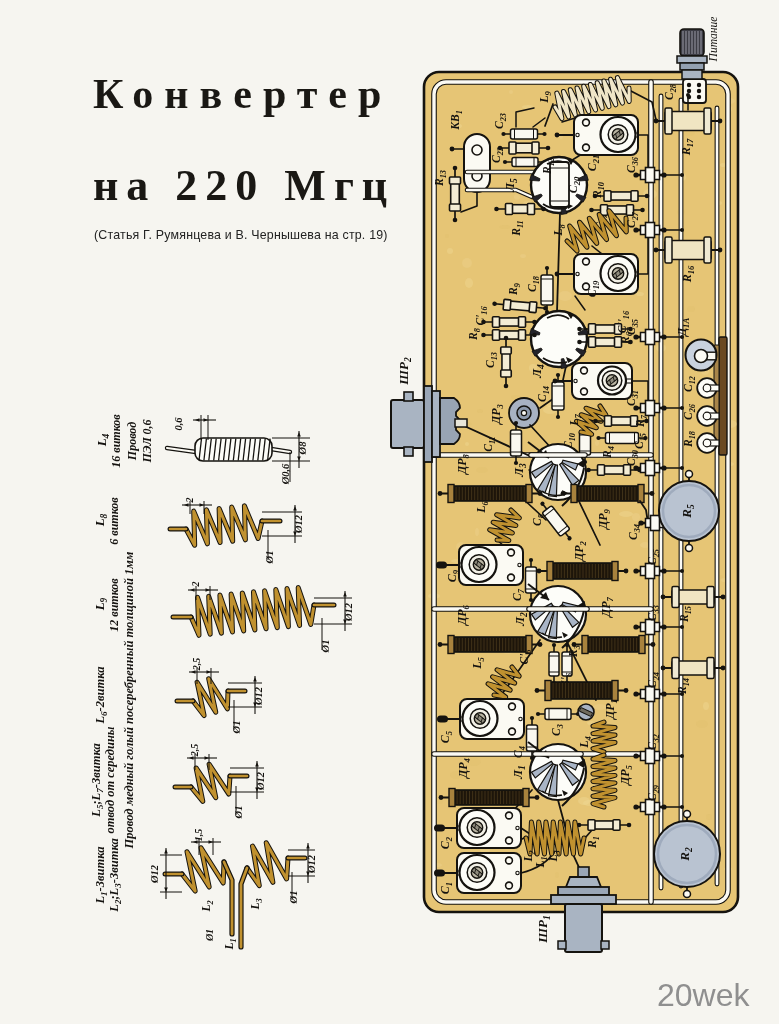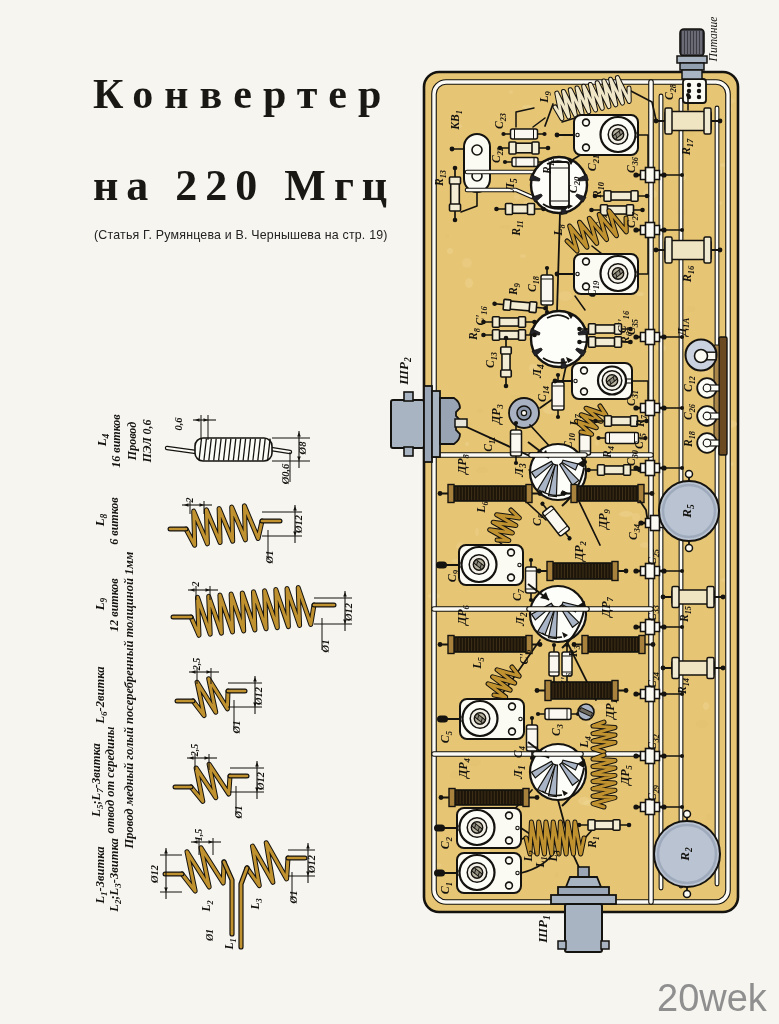--- a/index.html
+++ b/index.html
@@ -3,21 +3,21 @@
 <style>
 html,body {margin:0;padding:0;background:#f6f5f0;width:779px;height:1024px;overflow:hidden;}
 #page {position:relative;width:779px;height:1024px;background:#f6f5f0;}
 .title {position:absolute;font-family:"Liberation Serif",serif;font-weight:bold;color:#1a1814;}
 </style></head>
 <body>
 <div id="page">
 <div class="title" style="left:93px;top:70px;font-size:42px;letter-spacing:11px;">Конвертер</div>
 <div class="title" style="left:93px;top:160px;font-size:44px;letter-spacing:8px;">на 220 Мгц</div>
 <div style="position:absolute;left:94px;top:228px;font-family:'Liberation Sans',sans-serif;font-size:12.4px;color:#222;letter-spacing:0.2px;text-align:right;">(Статья Г. Румянцева и В. Чернышева на стр. 19)</div>
-<div style="position:absolute;left:657px;top:977px;font-family:'Liberation Sans',sans-serif;font-size:38px;color:#8f8f8f;">20wek</div>
+<div style="position:absolute;left:657px;top:977px;font-family:'Liberation Sans',sans-serif;font-size:32px;color:#8f8f8f;">20wek</div>
 <svg width="779" height="1024" viewBox="0 0 779 1024" style="position:absolute;left:0;top:0;">
 <rect x="424" y="72" width="314" height="840" rx="15" fill="#e6c575" stroke="#15130f" stroke-width="2.6"></rect>
 <ellipse cx="528" cy="203" rx="5" ry="2" fill="#efd591" opacity="0.35"></ellipse>
 <ellipse cx="458" cy="561" rx="7" ry="2" fill="#f2dc9c" opacity="0.35"></ellipse>
 <ellipse cx="561" cy="136" rx="2" ry="3" fill="#efd591" opacity="0.35"></ellipse>
 <ellipse cx="467" cy="263" rx="5" ry="5" fill="#efd591" opacity="0.35"></ellipse>
 <ellipse cx="607" cy="119" rx="3" ry="3" fill="#f2dc9c" opacity="0.35"></ellipse>
 <ellipse cx="517" cy="197" rx="3" ry="3" fill="#efd591" opacity="0.35"></ellipse>
 <ellipse cx="485" cy="560" rx="5" ry="3" fill="#efd591" opacity="0.35"></ellipse>
 <ellipse cx="645" cy="545" rx="5" ry="3" fill="#efd591" opacity="0.35"></ellipse>

